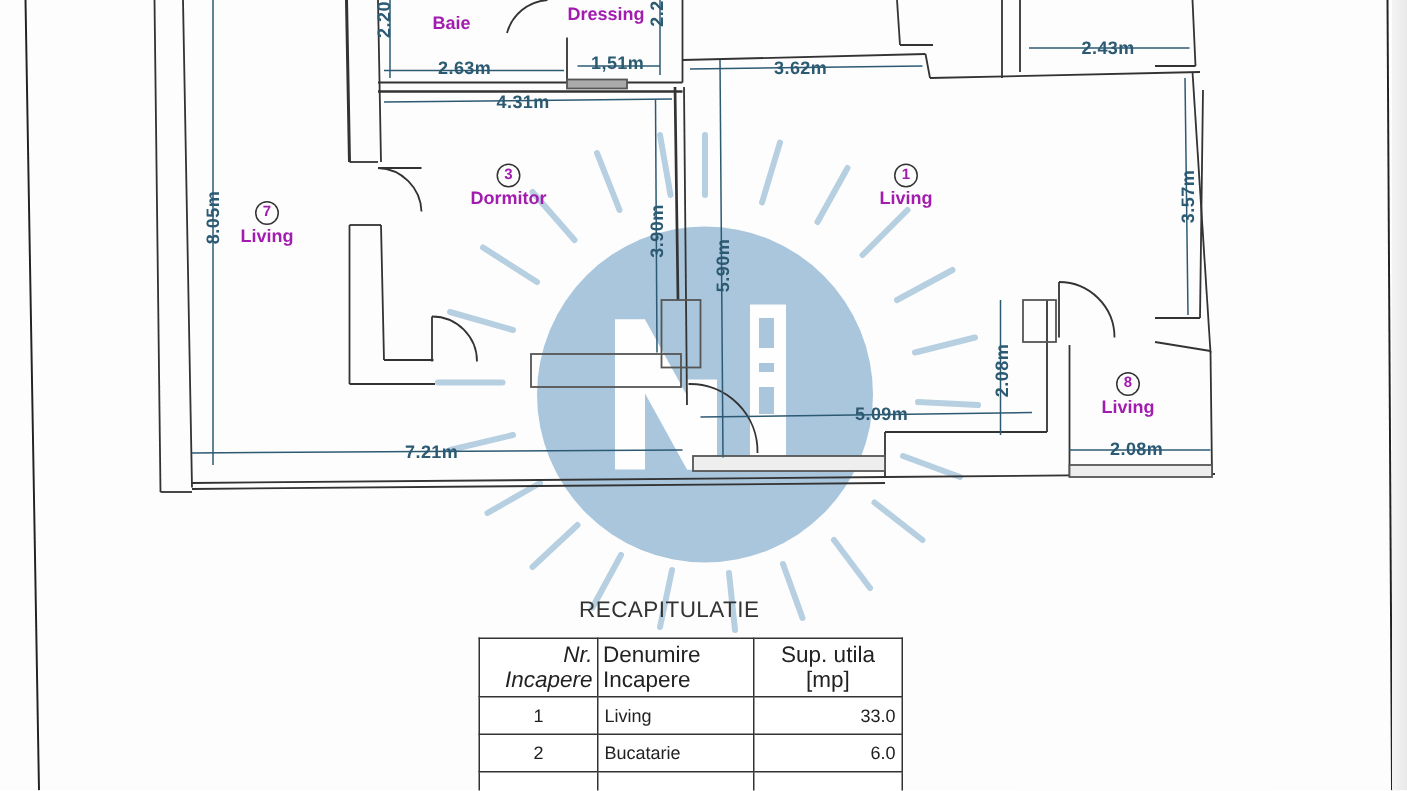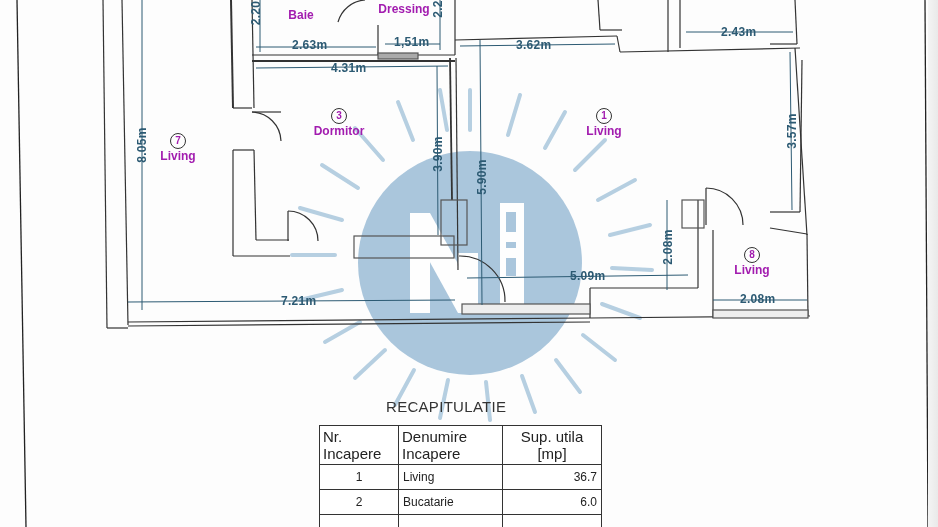--- a/index.html
+++ b/index.html
@@ -11,21 +11,21 @@
   .room-num{display:inline-block;width:14px;height:14px;border:1px solid #333;border-radius:50%;font-size:10px;line-height:14px;text-align:center;}
   .dim{position:absolute;font-size:12px;color:#2c5a73;font-weight:bold;letter-spacing:0.3px;white-space:nowrap;background:transparent;}
   .dim.v{transform:rotate(-90deg);transform-origin:center center;}
   .recap-title{position:absolute;left:386px;top:398px;font-size:15px;color:#333;letter-spacing:0.3px;}
   table.recap{position:absolute;left:319px;top:425px;border-collapse:collapse;font-size:12px;color:#222;background:rgba(255,255,255,0.85);}
   table.recap th{font-weight:normal;font-size:15px;line-height:17px;border:1.3px solid #333;padding:2px 3px;vertical-align:top;}
   table.recap td{border:1.3px solid #333;padding:0 4px;height:24px;}
   .c-nr{width:70px;text-align:center;}
   .c-name{width:95px;text-align:left;}
   .c-sup{width:90px;text-align:right;margin-top:32px;}
-  th.c-nr{text-align:left;}
+  th.c-nr{text-align:right;font-style:italic;}
   th.c-name{text-align:left;}
   th.c-sup{text-align:center;}
 </style>
 </head>
 <body>
 
 <div class="page">
 
   <svg class="plan" width="938" height="527" viewBox="0 0 938 527">
 
@@ -184,21 +184,21 @@
   <div class="dim" style="left:331px;top:61px;">4.31m</div>
   <div class="dim" style="left:516px;top:38px;">3.62m</div>
   <div class="dim" style="left:721px;top:25px;">2.43m</div>
   <div class="dim v" style="left:124px;top:138px;">8.05m</div>
   <div class="dim v" style="left:420px;top:147px;">3.90m</div>
   <div class="dim v" style="left:464px;top:170px;">5.90m</div>
   <div class="dim v" style="left:774px;top:124px;">3.57m</div>
   <div class="dim" style="left:570px;top:269px;background:transparent;">5.09m</div>
   <div class="dim v" style="left:650px;top:240px;">2.08m</div>
   <div class="dim" style="left:740px;top:292px;">2.08m</div>
-  <div class="dim" style="left:281px;top:294px;">7.21m</div>
+  <div class="dim" style="left:270px;top:294px;">7.21m</div>
   <div class="dim v" style="left:244px;top:6px;">2.20</div>
   <div class="dim v" style="left:429px;top:2px;">2.2</div>
 
   <div class="recap-title">RECAPITULATIE</div>
   <table class="recap">
     <thead>
       <tr>
         <th class="c-nr">
           <span>Nr.</span><br>
           <span>Incapere</span>
@@ -210,21 +210,21 @@
         <th class="c-sup">
           <span>Sup. utila</span><br>
           <span>[mp]</span>
         </th>
       </tr>
     </thead>
     <tbody>
       <tr>
         <td class="c-nr">1</td>
         <td class="c-name">Living</td>
-        <td class="c-sup">36.7</td>
+        <td class="c-sup">33.0</td>
       </tr>
       <tr>
         <td class="c-nr">2</td>
         <td class="c-name">Bucatarie</td>
         <td class="c-sup">6.0</td>
       </tr>
       <tr>
         <td class="c-nr"></td>
         <td class="c-name"></td>
         <td class="c-sup"></td>

